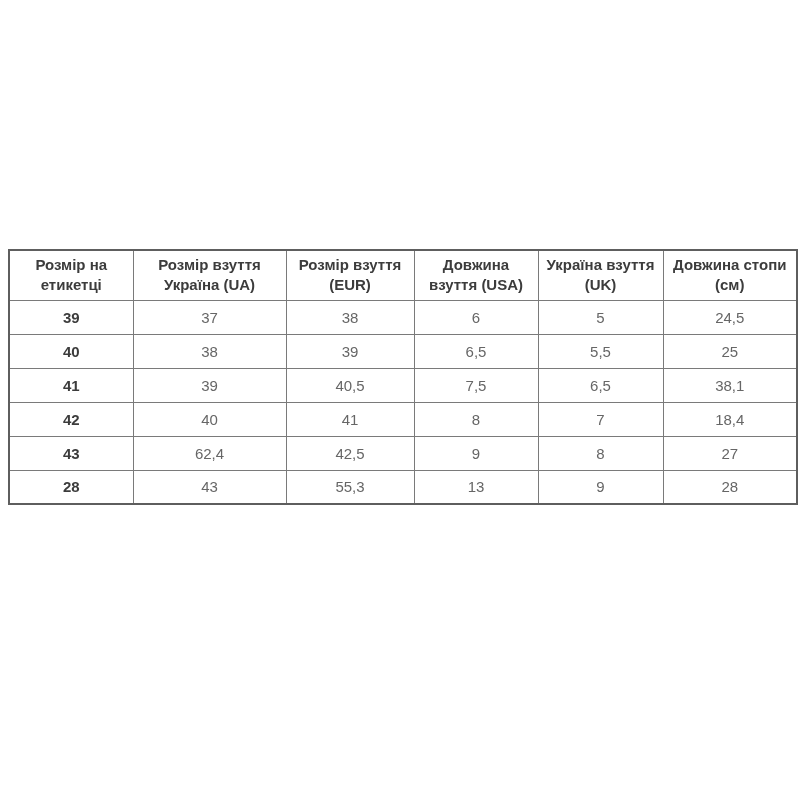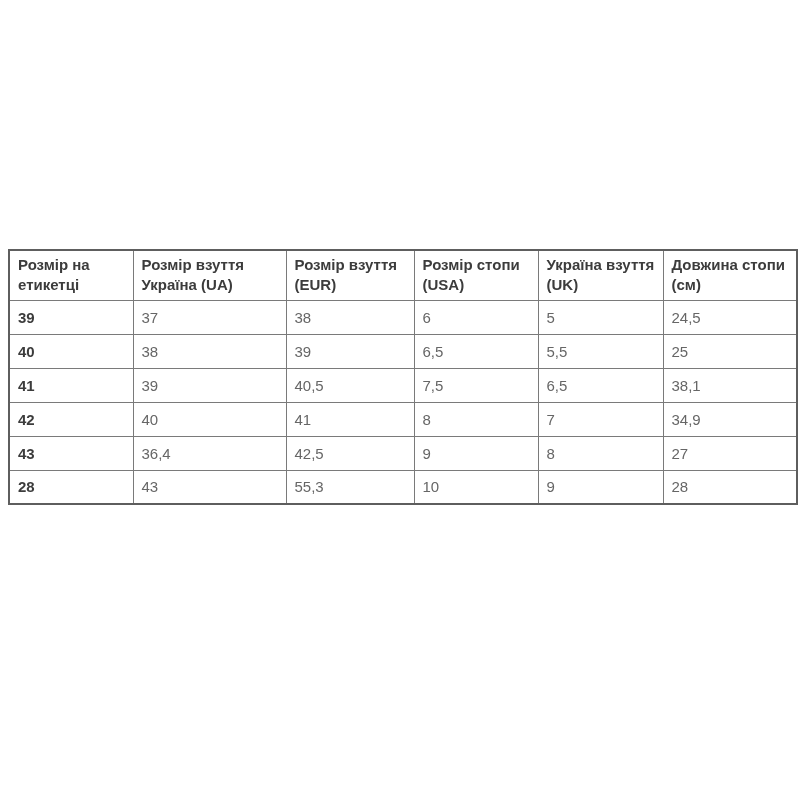--- a/index.html
+++ b/index.html
@@ -21,21 +21,21 @@
   }
   table.size-chart {
     border-collapse: collapse;
     table-layout: fixed;
     width: 788px;
     border: 2px solid #5e5e5e;
   }
   table.size-chart th,
   table.size-chart td {
     border: 1px solid #7a7a7a;
-    text-align: left;
+    text-align: center;
     vertical-align: middle;
     padding: 0 8px;
     box-sizing: border-box;
     overflow: hidden;
   }
   table.size-chart th {
     height: 50px;
     font-size: 15px;
     font-weight: bold;
     color: #3c3c3c;
@@ -63,21 +63,21 @@
         <col style="width: 128px;">
         <col style="width: 124px;">
         <col style="width: 125px;">
         <col style="width: 134px;">
       </colgroup>
     <thead>
       <tr>
           <th>Розмір на етикетці</th>
           <th>Розмір взуття Україна (UA)</th>
           <th>Розмір взуття (EUR)</th>
-          <th>Розмір стопи (USA)</th>
+          <th>Довжина взуття (USA)</th>
           <th>Україна взуття (UK)</th>
           <th>Довжина стопи (см)</th>
         </tr>
     </thead>
     <tbody>
         <tr>
           <td class="row-label">39</td>
           <td>37</td>
           <td>38</td>
           <td>6</td>
@@ -99,33 +99,33 @@
           <td>7,5</td>
           <td>6,5</td>
           <td>38,1</td>
         </tr>
         <tr>
           <td class="row-label">42</td>
           <td>40</td>
           <td>41</td>
           <td>8</td>
           <td>7</td>
-          <td>34,9</td>
+          <td>18,4</td>
         </tr>
         <tr>
           <td class="row-label">43</td>
-          <td>36,4</td>
+          <td>62,4</td>
           <td>42,5</td>
           <td>9</td>
           <td>8</td>
           <td>27</td>
         </tr>
         <tr>
           <td class="row-label">28</td>
           <td>43</td>
           <td>55,3</td>
-          <td>10</td>
+          <td>13</td>
           <td>9</td>
           <td>28</td>
         </tr>
       </tbody>
   </table>
 </div>
 
 </body></html>

